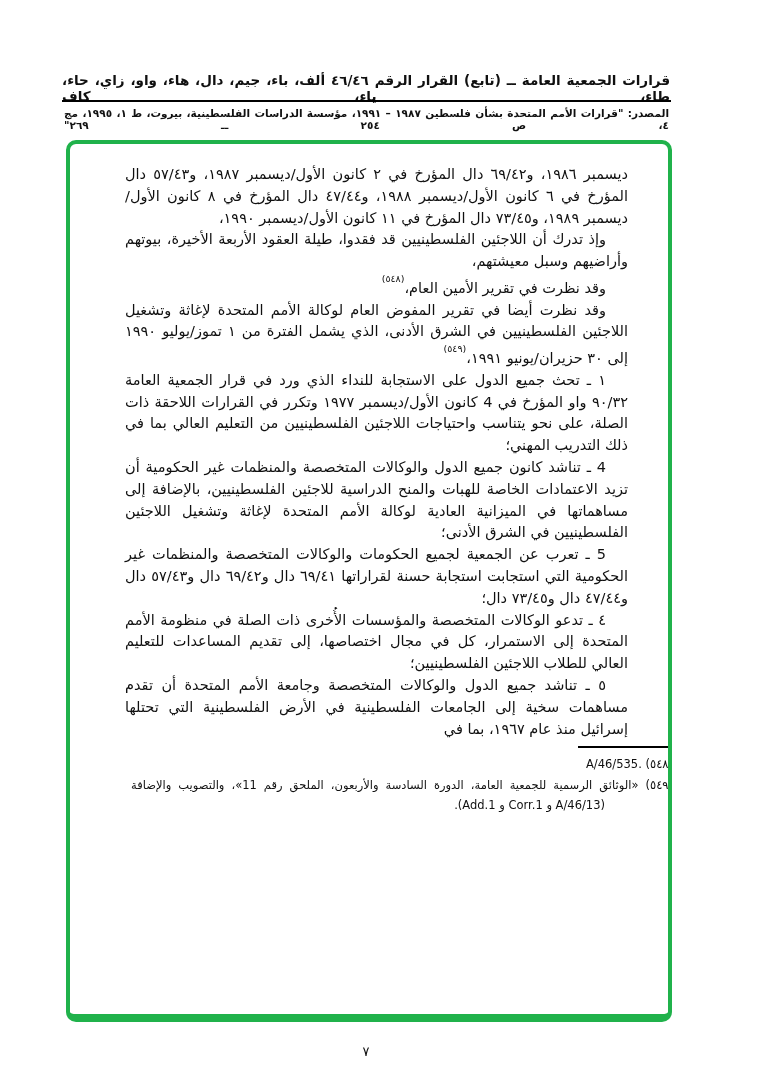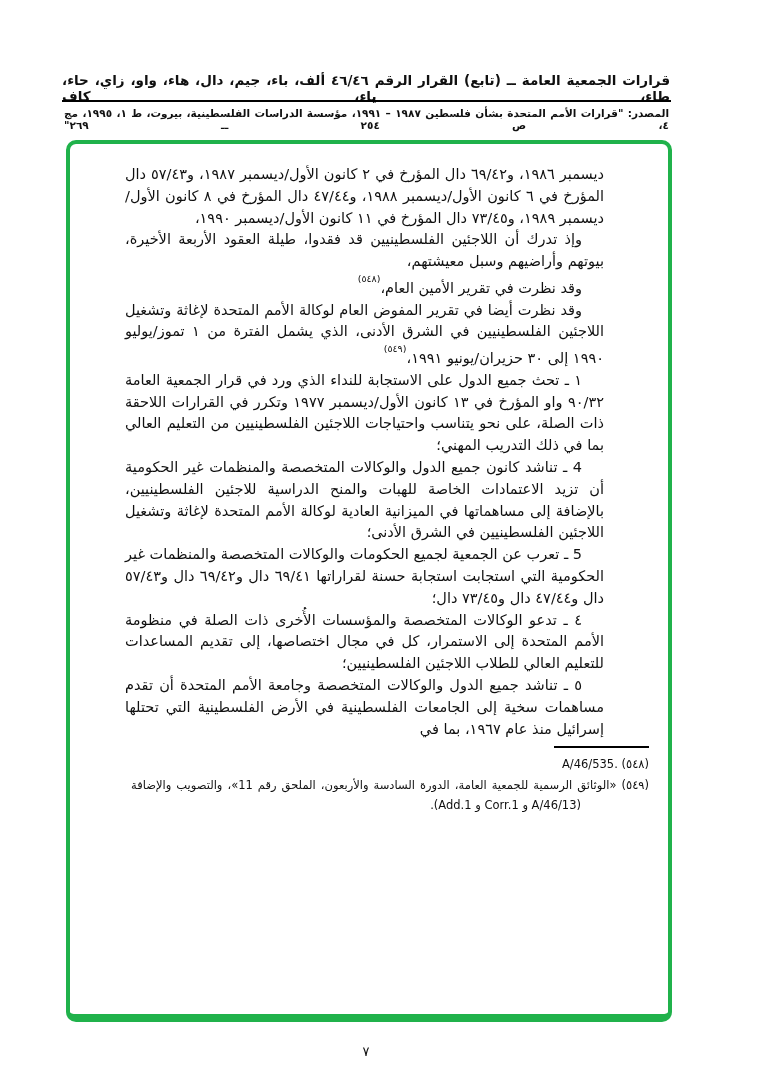--- a/index.html
+++ b/index.html
@@ -15,21 +15,21 @@
   }
   .header-rule { position:absolute; top:100px; left:62px; right:61px; height:2px; background:#000; }
   .source-line {
     position:absolute; top:107px; left:64px; right:63px;
     direction:rtl; font-size:10.5px; font-weight:700;
     text-align:justify; text-align-last:justify;
   }
   .content-box {
     position:absolute; left:66px; top:140px; width:606px; height:882px;
     border:4px solid #20b24b; border-bottom-width:8px; border-radius:10px;
-    padding:20px 64px 0 55px; direction:rtl; overflow:hidden; background:#fff;
+    padding:20px 40px 0 55px; direction:rtl; overflow:hidden; background:#fff;
   }
   .body-text p { font-size:14.5px; line-height:21.8px; text-align:justify; text-justify:inter-word; }
   .body-text p.ind { text-indent:22px; }
   .item b { font-weight:400; }
   .fn-ref { font-size:9.5px; position:relative; top:-5px; }
   .footnotes { margin:6px -45px 0 6px; font-size:11.5px; line-height:20.5px; direction:rtl; }
   .fn-rule { width:95px; border-top:2px solid #000; margin:0 0 6px auto; }
   .fn-1 { text-align:right; }
   .fn-2 { text-align:justify; padding-right:68px; text-indent:-68px; }
   .page-number { position:absolute; top:1044px; left:0; right:0; text-align:center; font-size:13px; color:#111; }
@@ -49,21 +49,21 @@
     <div class="body-text">
 
       <p><span>ديسمبر ١٩٨٦، و٦٩/٤٢ دال المؤرخ في ٢ كانون الأول/ديسمبر ١٩٨٧، و٥٧/٤٣ دال المؤرخ في ٦ كانون الأول/ديسمبر ١٩٨٨، و٤٧/٤٤ دال المؤرخ في ٨ كانون الأول/ديسمبر ١٩٨٩، و٧٣/٤٥ دال المؤرخ في ١١ كانون الأول/ديسمبر ١٩٩٠،</span></p>
 
       <p class="ind"><span>وإذ تدرك أن اللاجئين الفلسطينيين قد فقدوا، طيلة العقود الأربعة الأخيرة، بيوتهم وأراضيهم وسبل معيشتهم،</span></p>
 
       <p class="ind"><span>وقد نظرت في تقرير الأمين العام،</span><sup class="fn-ref">(٥٤٨)</sup></p>
 
       <p class="ind"><span>وقد نظرت أيضا في تقرير المفوض العام لوكالة الأمم المتحدة لإغاثة وتشغيل اللاجئين الفلسطينيين في الشرق الأدنى، الذي يشمل الفترة من ١ تموز/يوليو ١٩٩٠ إلى ٣٠ حزيران/يونيو ١٩٩١،</span><sup class="fn-ref">(٥٤٩)</sup></p>
 
-      <p class="ind item"><span>١ ـ</span> <b>تحث</b> <span>جميع الدول على الاستجابة للنداء الذي ورد في قرار الجمعية العامة ٩٠/٣٢ واو المؤرخ في ١٣ كانون الأول/ديسمبر ١٩٧٧ وتكرر في القرارات اللاحقة ذات الصلة، على نحو يتناسب واحتياجات اللاجئين الفلسطينيين من التعليم العالي بما في ذلك التدريب المهني؛</span></p>
+      <p class="ind item"><span>١ ـ</span> <b>تحث</b> <span>جميع الدول على الاستجابة للنداء الذي ورد في قرار الجمعية العامة ٩٠/٣٢ واو المؤرخ في 4 كانون الأول/ديسمبر ١٩٧٧ وتكرر في القرارات اللاحقة ذات الصلة، على نحو يتناسب واحتياجات اللاجئين الفلسطينيين من التعليم العالي بما في ذلك التدريب المهني؛</span></p>
 
       <p class="ind item"><span>4 ـ</span> <b>تناشد كانون</b> <span>جميع الدول والوكالات المتخصصة والمنظمات غير الحكومية أن تزيد الاعتمادات الخاصة للهبات والمنح الدراسية للاجئين الفلسطينيين، بالإضافة إلى مساهماتها في الميزانية العادية لوكالة الأمم المتحدة لإغاثة وتشغيل اللاجئين الفلسطينيين في الشرق الأدنى؛</span></p>
 
       <p class="ind item"><span>5 ـ</span> <b>تعرب عن الجمعية</b> <span>لجميع الحكومات والوكالات المتخصصة والمنظمات غير الحكومية التي استجابت استجابة حسنة لقراراتها ٦٩/٤١ دال و٦٩/٤٢ دال و٥٧/٤٣ دال و٤٧/٤٤ دال و٧٣/٤٥ دال؛</span></p>
 
       <p class="ind item"><span>٤ ـ</span> <b>تدعو</b> <span>الوكالات المتخصصة والمؤسسات الأُخرى ذات الصلة في منظومة الأمم المتحدة إلى الاستمرار، كل في مجال اختصاصها، إلى تقديم المساعدات للتعليم العالي للطلاب اللاجئين الفلسطينيين؛</span></p>
 
       <p class="ind item"><span>٥ ـ</span> <b>تناشد</b> <span>جميع الدول والوكالات المتخصصة وجامعة الأمم المتحدة أن تقدم مساهمات سخية إلى الجامعات الفلسطينية في الأرض الفلسطينية التي تحتلها إسرائيل منذ عام ١٩٦٧، بما في</span></p>
     </div>
 

